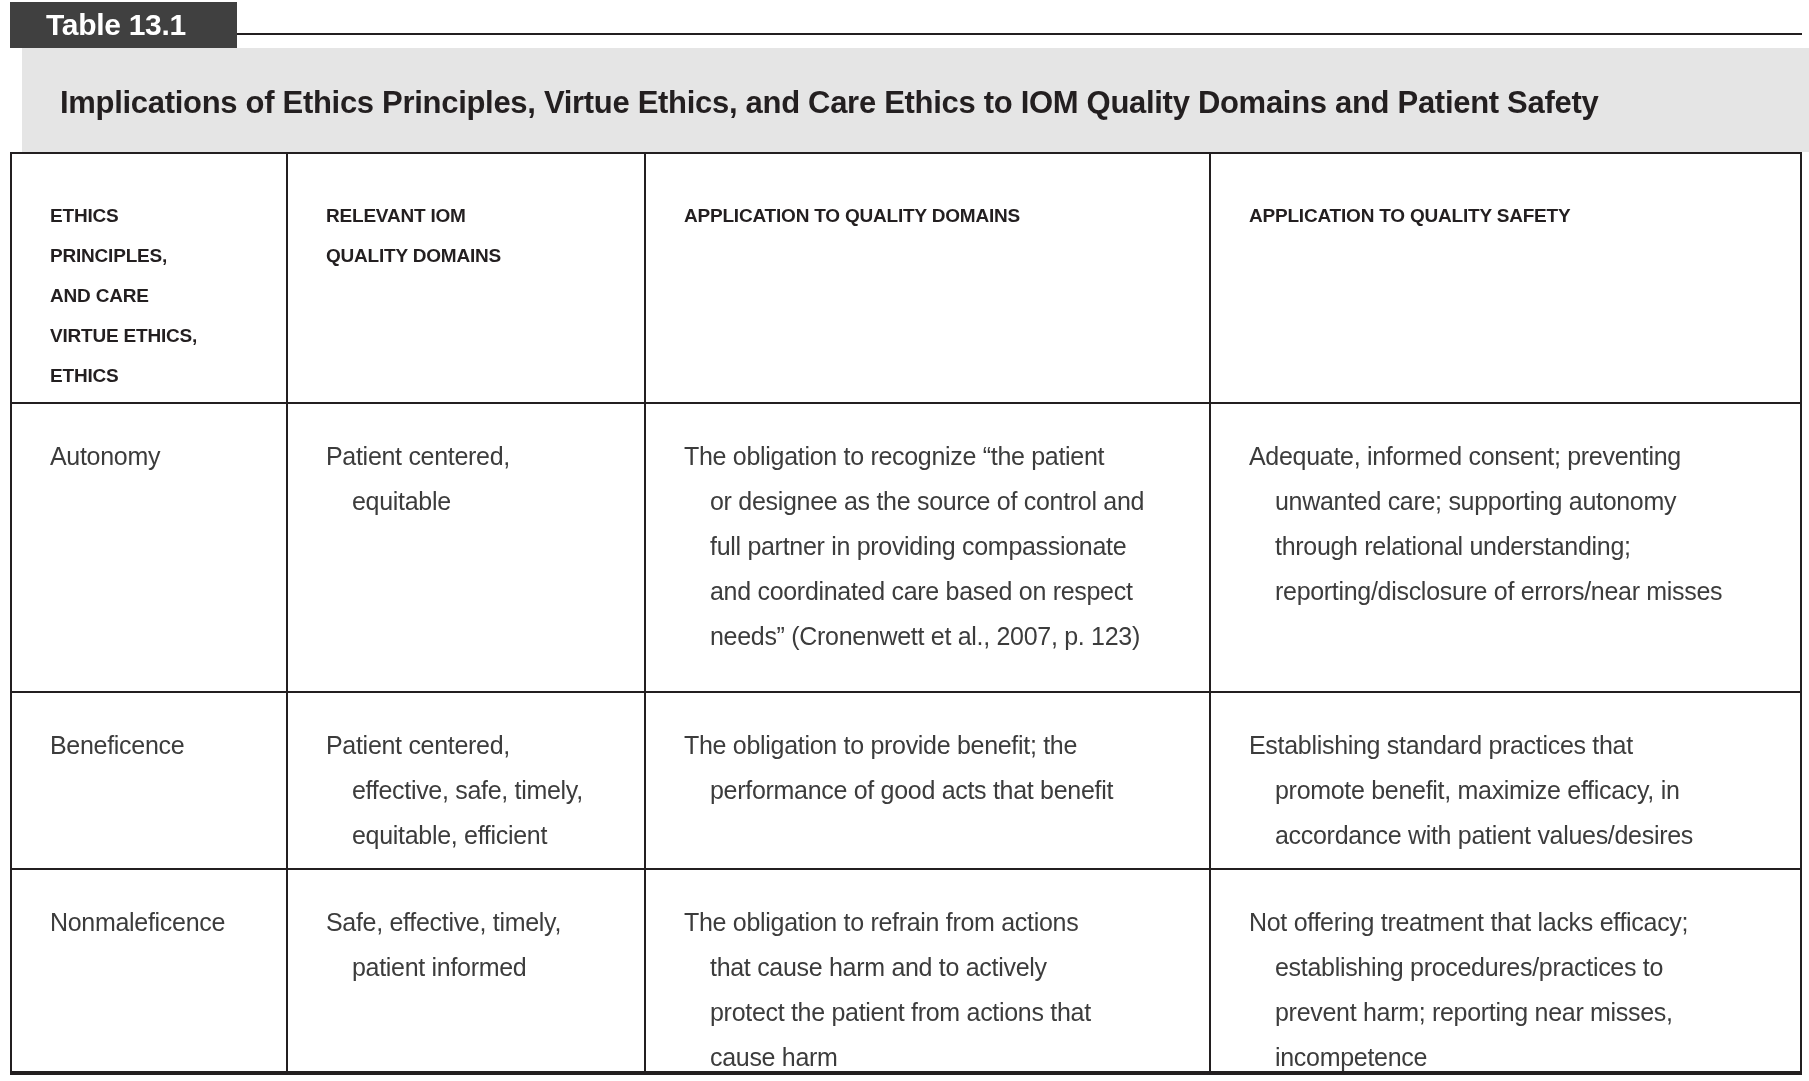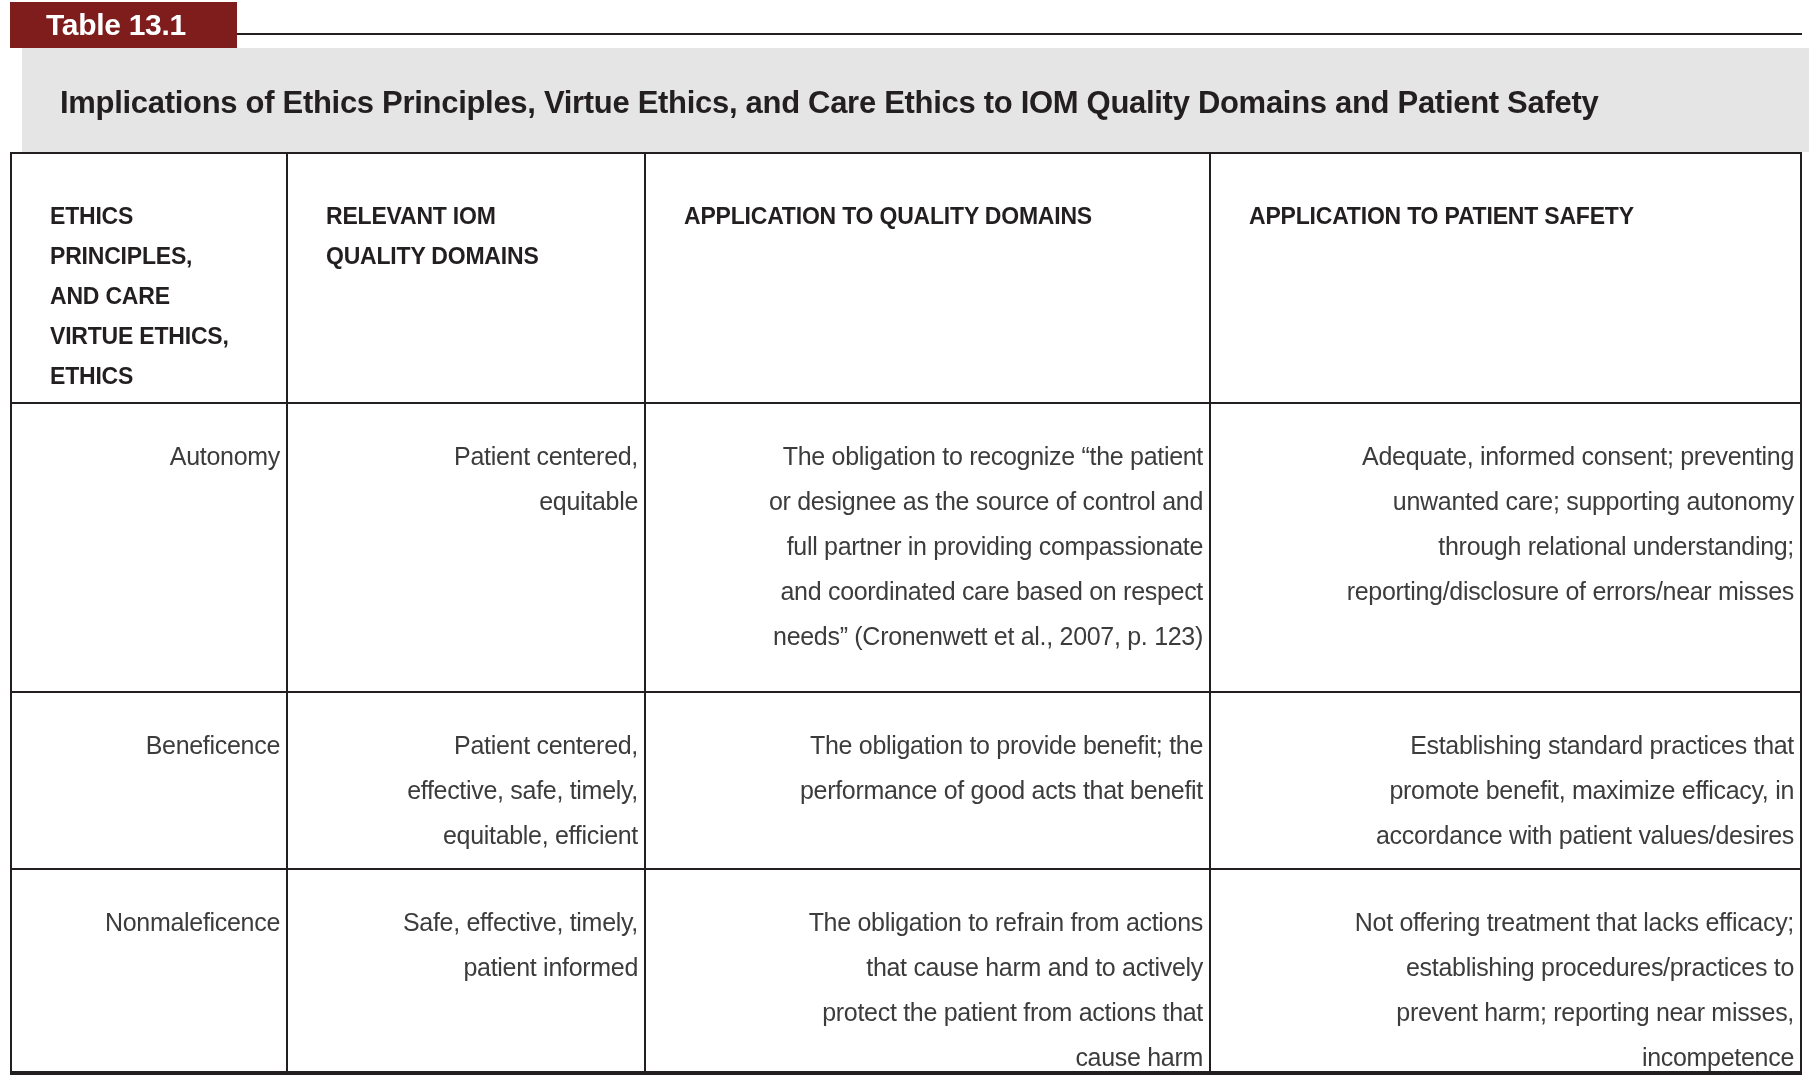--- a/index.html
+++ b/index.html
@@ -9,21 +9,21 @@
     height: 1081px;
     background: #ffffff;
     font-family: "Liberation Sans", "DejaVu Sans", sans-serif;
     overflow: hidden;
   }
   
   .table-label-box {
     position: absolute;
     left: 10px; top: 2px;
     width: 227px; height: 46px;
-    background: #7f1d1d;
+    background: #404040;
     display: flex; align-items: center;
     padding-left: 36px;
     box-sizing: border-box;
   }
   .table-label-box .label-text {
     color: #ffffff;
     font-size: 30px;
     font-weight: bold;
     letter-spacing: -0.3px;
   }
@@ -65,33 +65,32 @@
   }
   .cell {
     box-sizing: border-box;
     overflow: hidden;
   }
   .cell.col0, .cell.col1, .cell.col2 { border-right: 2px solid #231f20; }
   .cell.rowh, .cell.row0, .cell.row1 { border-bottom: 2px solid #231f20; }
   .cell.header {
     padding: 42px 6px 0 38px;
     color: #231f20;
-    font-size: 23px;
+    font-size: 19px;
     font-weight: bold;
     line-height: 40px;
     letter-spacing: -0.2px;
   }
   .cell.body {
     padding: 30px 6px 0 38px;
     color: #3c3c3c;
     font-size: 25px;
     font-weight: normal;
     line-height: 45px;
     letter-spacing: -0.3px;
-    text-align: right;
   }
   .line { white-space: nowrap; }
   .cell.body .line + .line { padding-left: 26px; }
 </style>
 </head>
 <body>
 
 <div class="page">
 
   <div class="table-label-box">
@@ -114,21 +113,21 @@
         <div class="line">ETHICS</div>
       </div>
     <div class="cell header rowh col1">
         <div class="line">RELEVANT IOM</div>
         <div class="line">QUALITY DOMAINS</div>
       </div>
     <div class="cell header rowh col2">
         <div class="line">APPLICATION TO QUALITY DOMAINS</div>
       </div>
     <div class="cell header rowh col3">
-        <div class="line">APPLICATION TO PATIENT SAFETY</div>
+        <div class="line">APPLICATION TO QUALITY SAFETY</div>
       </div>
 
     <div class="cell body row0 col0">
         <div class="line">Autonomy</div>
       </div>
     <div class="cell body row0 col1">
         <div class="line">Patient centered,</div>
         <div class="line">equitable</div>
       </div>
     <div class="cell body row0 col2">

